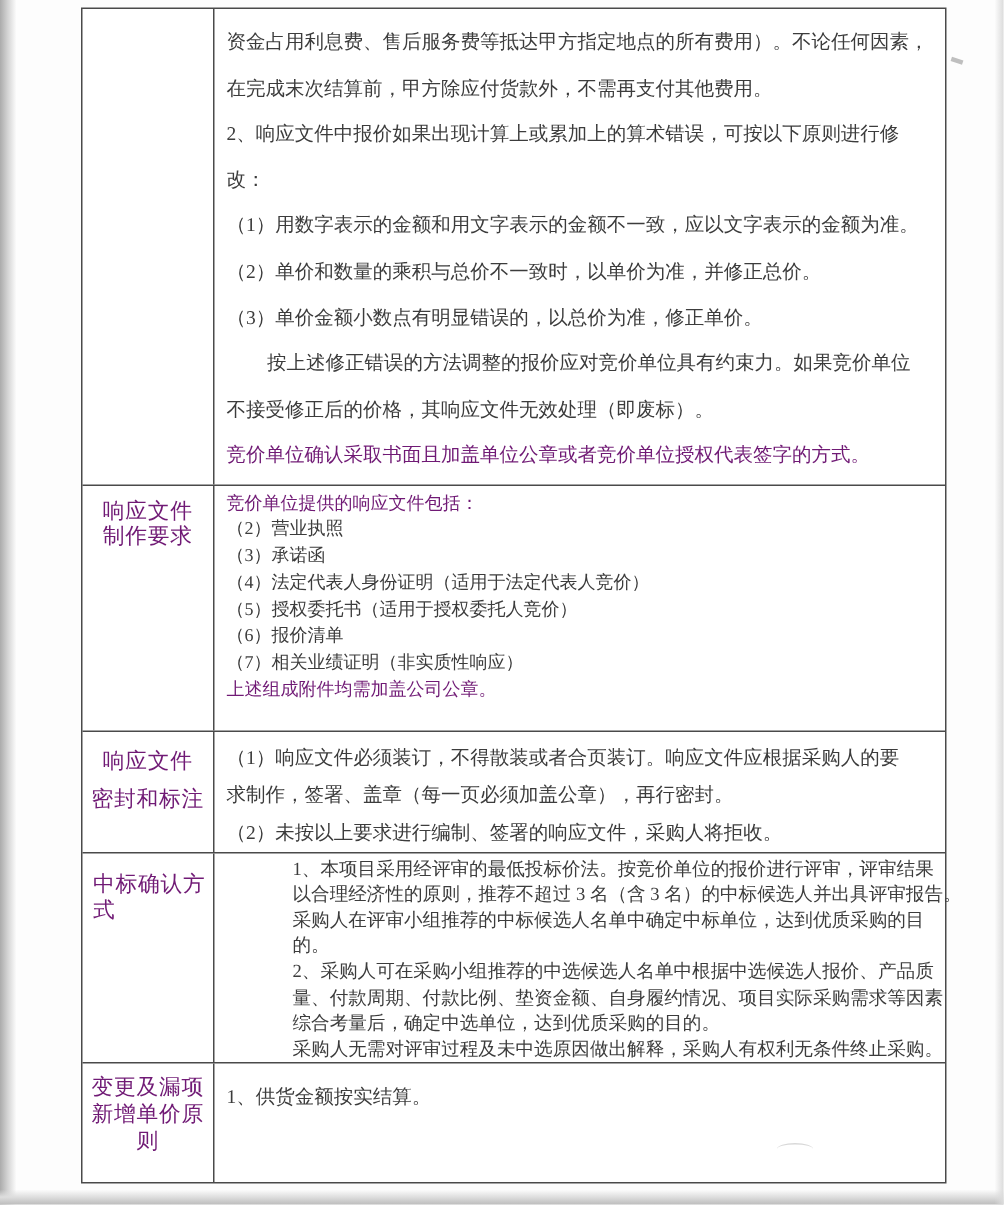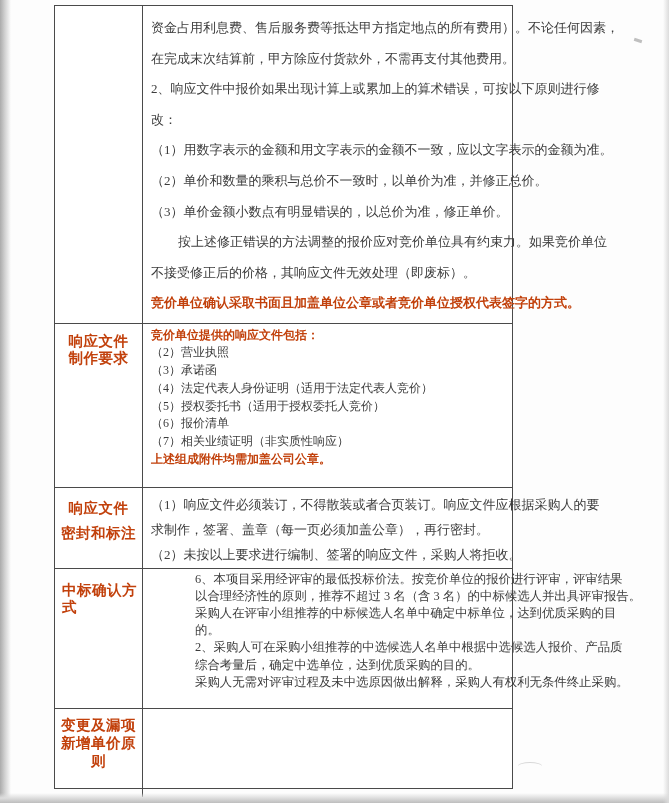--- a/index.html
+++ b/index.html
@@ -17,36 +17,36 @@
   .edge-bottom{position:absolute;left:0;right:0;bottom:0;height:10px;
     background:linear-gradient(to top,#bdbdbd 0%,#dedede 50%,rgba(255,255,255,0) 100%);}
   .edge-right{position:absolute;right:0;top:0;bottom:0;width:6px;
     background:linear-gradient(to left,#dcdcdc 0%,rgba(255,255,255,0) 100%);}
   .artifact{position:absolute;pointer-events:none;}
   .artifact.a1{left:634px;top:39px;width:8px;height:3px;background:#bfbfbf;transform:rotate(18deg);}
   .artifact.a2{left:518px;top:762px;width:24px;height:7px;border-top:1px solid #d8d8d8;border-radius:50%;}
 
   
   .doc-table{
-    position:absolute;left:54px;top:5px;width:459px;
+    position:absolute;left:54px;top:5px;width:577px;
     border:1.5px solid #4a4a4a;
     background:#ffffff;
     box-sizing:border-box;
   }
   .trow{display:flex;box-sizing:border-box;}
   .trow + .trow{border-top:1px solid #4a4a4a;}
   .cell{box-sizing:border-box;}
   .label{
     width:88px;flex:0 0 88px;border-right:1px solid #4a4a4a;
     text-align:center;font-size:14.5px;letter-spacing:0.5px;
     padding-top:10px;line-height:29px;color:#383838;
   }
   .content{flex:1 1 auto;min-width:0;color:#3c3c3c;}
   .line{white-space:nowrap;}
-  .line.bold{font-weight:bold;color:#c2410c;}
+  .line.bold{font-weight:normal;color:#701a75;}
   .line.indent{padding-left:27px;}
 
   
   .row-0{height:316.5px;}
   .row-0 .content{padding:7px 4px 0 8px;font-size:13px;}
   .row-0 .line{line-height:30.6px;}
 
   
   .row-1{height:164px;}
   .row-1 .content{padding:3px 4px 0 8px;font-size:12px;}
@@ -59,21 +59,21 @@
   .row-2 .line{line-height:25px;}
   .row-2 .label{padding-top:8px;}
 
   
   .row-3{height:140px;gap:44px;}
   .row-3 .content{padding:2px 4px 0 8px;font-size:12.4px;}
   .row-3 .line{line-height:17.2px;}
   .row-3 .label{text-align:left;padding:13px 2px 0 7px;line-height:24px;}
 
   
-  .row-4{height:80px;flex-direction:column;}
+  .row-4{height:80px;}
   .row-4 .content{padding:13px 4px 0 8px;font-size:13px;}
   .row-4 .line{line-height:18px;}
   .row-4 .label{padding-top:7px;line-height:28px;}
 </style>
 </head>
 <body>
 
 <div class="page">
 
   <div class="doc-table">
@@ -122,25 +122,26 @@
           <div class="line">（2）未按以上要求进行编制、签署的响应文件，采购人将拒收。</div>
         </div>
     </div>
 
     <div class="trow row-3">
       <div class="cell label">
           <div class="line bold">中标确认方</div>
           <div class="line bold">式</div>
         </div>
       <div class="cell content">
-          <div class="line">6、本项目采用经评审的最低投标价法。按竞价单位的报价进行评审，评审结果</div>
+          <div class="line">1、本项目采用经评审的最低投标价法。按竞价单位的报价进行评审，评审结果</div>
           <div class="line">以合理经济性的原则，推荐不超过 3 名（含 3 名）的中标候选人并出具评审报告。</div>
           <div class="line">采购人在评审小组推荐的中标候选人名单中确定中标单位，达到优质采购的目</div>
           <div class="line">的。</div>
           <div class="line">2、采购人可在采购小组推荐的中选候选人名单中根据中选候选人报价、产品质</div>
+          <div class="line">量、付款周期、付款比例、垫资金额、自身履约情况、项目实际采购需求等因素</div>
           <div class="line">综合考量后，确定中选单位，达到优质采购的目的。</div>
           <div class="line">采购人无需对评审过程及未中选原因做出解释，采购人有权利无条件终止采购。</div>
         </div>
     </div>
 
     <div class="trow row-4">
       <div class="cell label">
           <div class="line bold">变更及漏项</div>
           <div class="line bold">新增单价原</div>
           <div class="line bold">则</div>

